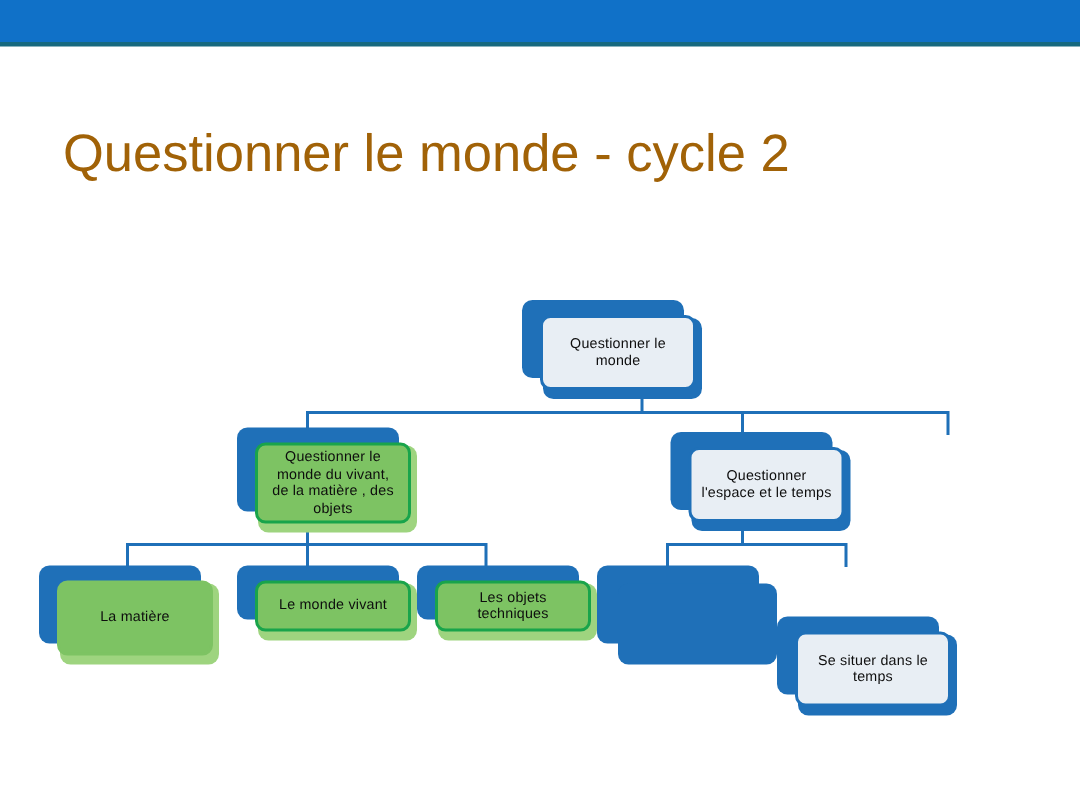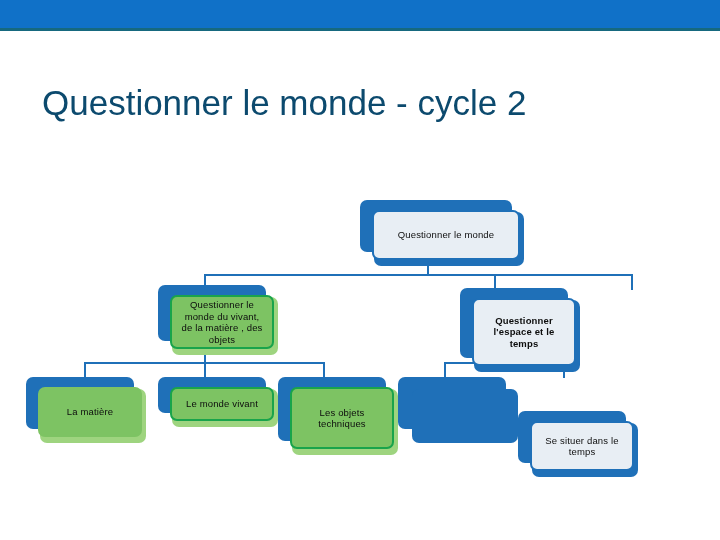--- a/index.html
+++ b/index.html
@@ -32,21 +32,21 @@
   }
 
   
   #slide-title {
     position: absolute;
     left: 42px;
     top: 58px;
     width: 640px;
     font-size: 35px;
     line-height: 44px;
-    color: #0c4a6e;
+    color: #a16207;
     font-weight: normal;
     letter-spacing: 0px;
     white-space: nowrap;
   }
 
   
   #diagram {
     position: absolute;
     left: 0; top: 0;
     width: 720px;
@@ -148,37 +148,37 @@
   <div class="conn h" style="left:84px; top:362px; width:240px;"></div>
   <div class="conn v" style="left:84px; top:362px; height:16px;"></div>
   <div class="conn v" style="left:204px; top:362px; height:16px;"></div>
   <div class="conn v" style="left:323px; top:362px; height:16px;"></div>
 
   <div class="conn v" style="left:494px; top:350px; height:12px;"></div>
   <div class="conn h" style="left:444px; top:362px; width:120px;"></div>
   <div class="conn v" style="left:444px; top:362px; height:16px;"></div>
   <div class="conn v" style="left:563px; top:362px; height:16px;"></div>
 
-  <div class="node blue" style="left:360px; top:200px; width:120px; height:66px;padding-left:44px;">
+  <div class="node blue" style="left:348px; top:200px; width:120px; height:66px;">
     <div class="plate"></div>
     <div class="echo"></div>
     <div class="face">
       <div class="label">Questionner le monde</div>
     </div>
   </div>
 
   <div class="node green" style="left:158px; top:285px; width:120px; height:70px;">
     <div class="plate"></div>
     <div class="echo"></div>
     <div class="face">
       <div class="label">Questionner le monde du vivant, de la matière , des objets</div>
     </div>
   </div>
 
-  <div class="node blue" style="left:460px; top:288px; width:120px; height:84px;font-weight:bold;">
+  <div class="node blue" style="left:447px; top:288px; width:120px; height:66px;">
     <div class="plate"></div>
     <div class="echo"></div>
     <div class="face">
       <div class="label">Questionner l'espace et le temps</div>
     </div>
   </div>
 
 
   <div class="node green noborder" style="left:26px; top:377px; width:120px; height:66px;">
     <div class="plate"></div>
@@ -189,21 +189,21 @@
   </div>
 
   <div class="node green" style="left:158px; top:377px; width:120px; height:50px;">
     <div class="plate"></div>
     <div class="echo"></div>
     <div class="face">
       <div class="label">Le monde vivant</div>
     </div>
   </div>
 
-  <div class="node green" style="left:278px; top:377px; width:120px; height:78px;">
+  <div class="node green" style="left:278px; top:377px; width:120px; height:50px;">
     <div class="plate"></div>
     <div class="echo"></div>
     <div class="face">
       <div class="label">Les objets techniques</div>
     </div>
   </div>
 
   <div class="node blue" style="left:398px; top:377px; width:120px; height:66px;">
     <div class="plate"></div>
     <div class="echo"></div>

